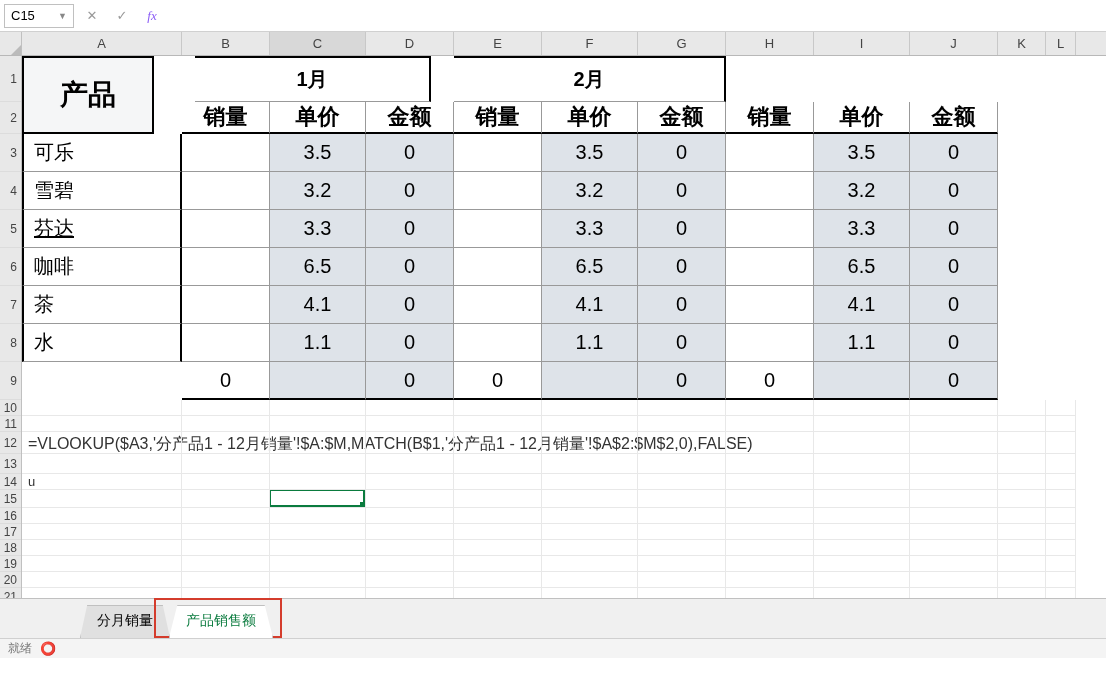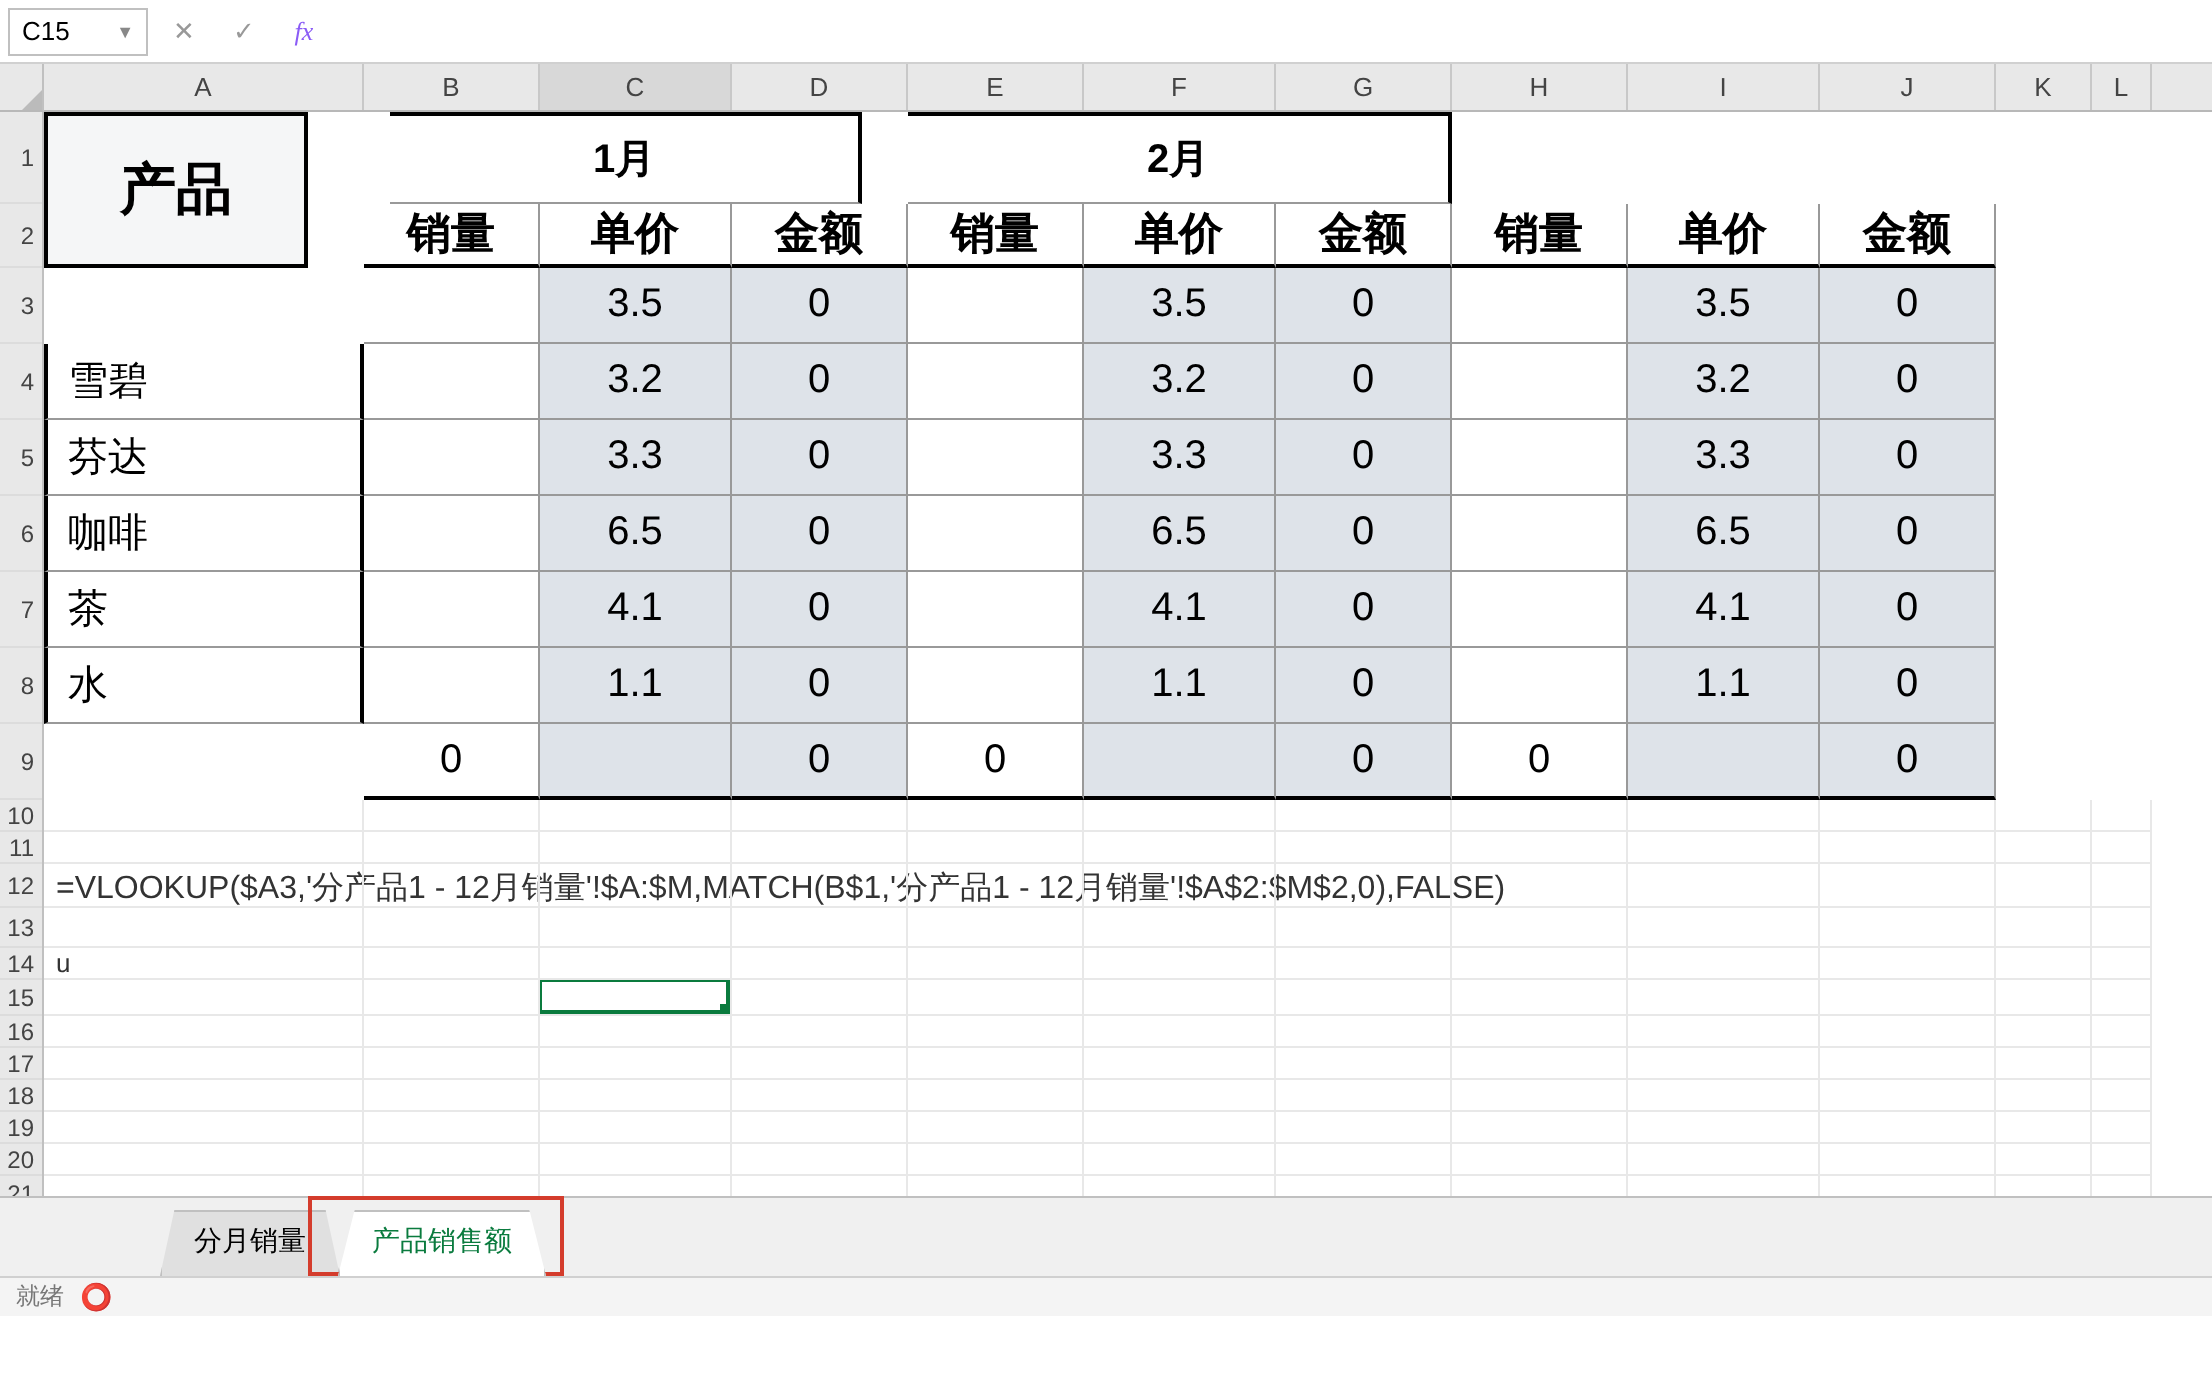--- a/index.html
+++ b/index.html
@@ -120,40 +120,41 @@
       <div class="gcell c-center t-border-t t-border-r t-border-h t-head2" style="width: 272px; height: 46px; position: absolute; left: 432px; top: 0px;">2月</div>
       <div class="gcell c-center t-border-b t-head t-border-v" style="width: 88px; height: 32px; position: absolute; left: 160px; top: 46px;">销量</div>
       <div class="gcell c-center t-border-b t-head t-border-v" style="width: 96px; height: 32px; position: absolute; left: 248px; top: 46px;">单价</div>
       <div class="gcell c-center t-border-b t-head t-border-v t-border-r" style="width: 88px; height: 32px; position: absolute; left: 344px; top: 46px;">金额</div>
       <div class="gcell c-center t-border-b t-head t-border-v" style="width: 88px; height: 32px; position: absolute; left: 432px; top: 46px;">销量</div>
       <div class="gcell c-center t-border-b t-head t-border-v" style="width: 96px; height: 32px; position: absolute; left: 520px; top: 46px;">单价</div>
       <div class="gcell c-center t-border-b t-head t-border-v t-border-r" style="width: 88px; height: 32px; position: absolute; left: 616px; top: 46px;">金额</div>
       <div class="gcell c-center t-border-b t-head t-border-v" style="width: 88px; height: 32px; position: absolute; left: 704px; top: 46px;">销量</div>
       <div class="gcell c-center t-border-b t-head t-border-v" style="width: 96px; height: 32px; position: absolute; left: 792px; top: 46px;">单价</div>
       <div class="gcell c-center t-border-b t-head t-border-v t-border-r" style="width: 88px; height: 32px; position: absolute; left: 888px; top: 46px;">金额</div>
+      <div class="gcell t-border-l t-border-r t-body t-border-h" style="width: 160px; height: 38px; position: absolute; left: 0px; top: 78px; padding-left: 10px;">可乐</div>
       <div class="gcell c-center t-body t-border-v t-border-h" style="width: 88px; height: 38px; position: absolute; left: 160px; top: 78px;"></div>
       <div class="gcell c-center t-body t-border-v t-border-h t-fill" style="width: 96px; height: 38px; position: absolute; left: 248px; top: 78px;">3.5</div>
       <div class="gcell c-center t-body t-border-v t-border-h t-border-r t-fill" style="width: 88px; height: 38px; position: absolute; left: 344px; top: 78px;">0</div>
       <div class="gcell c-center t-body t-border-v t-border-h" style="width: 88px; height: 38px; position: absolute; left: 432px; top: 78px;"></div>
       <div class="gcell c-center t-body t-border-v t-border-h t-fill" style="width: 96px; height: 38px; position: absolute; left: 520px; top: 78px;">3.5</div>
       <div class="gcell c-center t-body t-border-v t-border-h t-border-r t-fill" style="width: 88px; height: 38px; position: absolute; left: 616px; top: 78px;">0</div>
       <div class="gcell c-center t-body t-border-v t-border-h" style="width: 88px; height: 38px; position: absolute; left: 704px; top: 78px;"></div>
       <div class="gcell c-center t-body t-border-v t-border-h t-fill" style="width: 96px; height: 38px; position: absolute; left: 792px; top: 78px;">3.5</div>
       <div class="gcell c-center t-body t-border-v t-border-h t-border-r t-fill" style="width: 88px; height: 38px; position: absolute; left: 888px; top: 78px;">0</div>
       <div class="gcell t-border-l t-border-r t-body t-border-h" style="width: 160px; height: 38px; position: absolute; left: 0px; top: 116px; padding-left: 10px;">雪碧</div>
       <div class="gcell c-center t-body t-border-v t-border-h" style="width: 88px; height: 38px; position: absolute; left: 160px; top: 116px;"></div>
       <div class="gcell c-center t-body t-border-v t-border-h t-fill" style="width: 96px; height: 38px; position: absolute; left: 248px; top: 116px;">3.2</div>
       <div class="gcell c-center t-body t-border-v t-border-h t-border-r t-fill" style="width: 88px; height: 38px; position: absolute; left: 344px; top: 116px;">0</div>
       <div class="gcell c-center t-body t-border-v t-border-h" style="width: 88px; height: 38px; position: absolute; left: 432px; top: 116px;"></div>
       <div class="gcell c-center t-body t-border-v t-border-h t-fill" style="width: 96px; height: 38px; position: absolute; left: 520px; top: 116px;">3.2</div>
       <div class="gcell c-center t-body t-border-v t-border-h t-border-r t-fill" style="width: 88px; height: 38px; position: absolute; left: 616px; top: 116px;">0</div>
       <div class="gcell c-center t-body t-border-v t-border-h" style="width: 88px; height: 38px; position: absolute; left: 704px; top: 116px;"></div>
       <div class="gcell c-center t-body t-border-v t-border-h t-fill" style="width: 96px; height: 38px; position: absolute; left: 792px; top: 116px;">3.2</div>
       <div class="gcell c-center t-body t-border-v t-border-h t-border-r t-fill" style="width: 88px; height: 38px; position: absolute; left: 888px; top: 116px;">0</div>
-      <div class="gcell t-border-l t-border-r t-body t-border-h" style="width: 160px; height: 38px; position: absolute; left: 0px; top: 154px; padding-left: 10px;">芬达</div>
+      <div class="gcell t-border-l t-border-r t-body t-border-h" style="width: 160px; height: 38px; position: absolute; left: 0px; top: 154px; padding-left: 10px; text-decoration: underline;">芬达</div>
       <div class="gcell c-center t-body t-border-v t-border-h" style="width: 88px; height: 38px; position: absolute; left: 160px; top: 154px;"></div>
       <div class="gcell c-center t-body t-border-v t-border-h t-fill" style="width: 96px; height: 38px; position: absolute; left: 248px; top: 154px;">3.3</div>
       <div class="gcell c-center t-body t-border-v t-border-h t-border-r t-fill" style="width: 88px; height: 38px; position: absolute; left: 344px; top: 154px;">0</div>
       <div class="gcell c-center t-body t-border-v t-border-h" style="width: 88px; height: 38px; position: absolute; left: 432px; top: 154px;"></div>
       <div class="gcell c-center t-body t-border-v t-border-h t-fill" style="width: 96px; height: 38px; position: absolute; left: 520px; top: 154px;">3.3</div>
       <div class="gcell c-center t-body t-border-v t-border-h t-border-r t-fill" style="width: 88px; height: 38px; position: absolute; left: 616px; top: 154px;">0</div>
       <div class="gcell c-center t-body t-border-v t-border-h" style="width: 88px; height: 38px; position: absolute; left: 704px; top: 154px;"></div>
       <div class="gcell c-center t-body t-border-v t-border-h t-fill" style="width: 96px; height: 38px; position: absolute; left: 792px; top: 154px;">3.3</div>
       <div class="gcell c-center t-body t-border-v t-border-h t-border-r t-fill" style="width: 88px; height: 38px; position: absolute; left: 888px; top: 154px;">0</div>
       <div class="gcell t-border-l t-border-r t-body t-border-h" style="width: 160px; height: 38px; position: absolute; left: 0px; top: 192px; padding-left: 10px;">咖啡</div>

